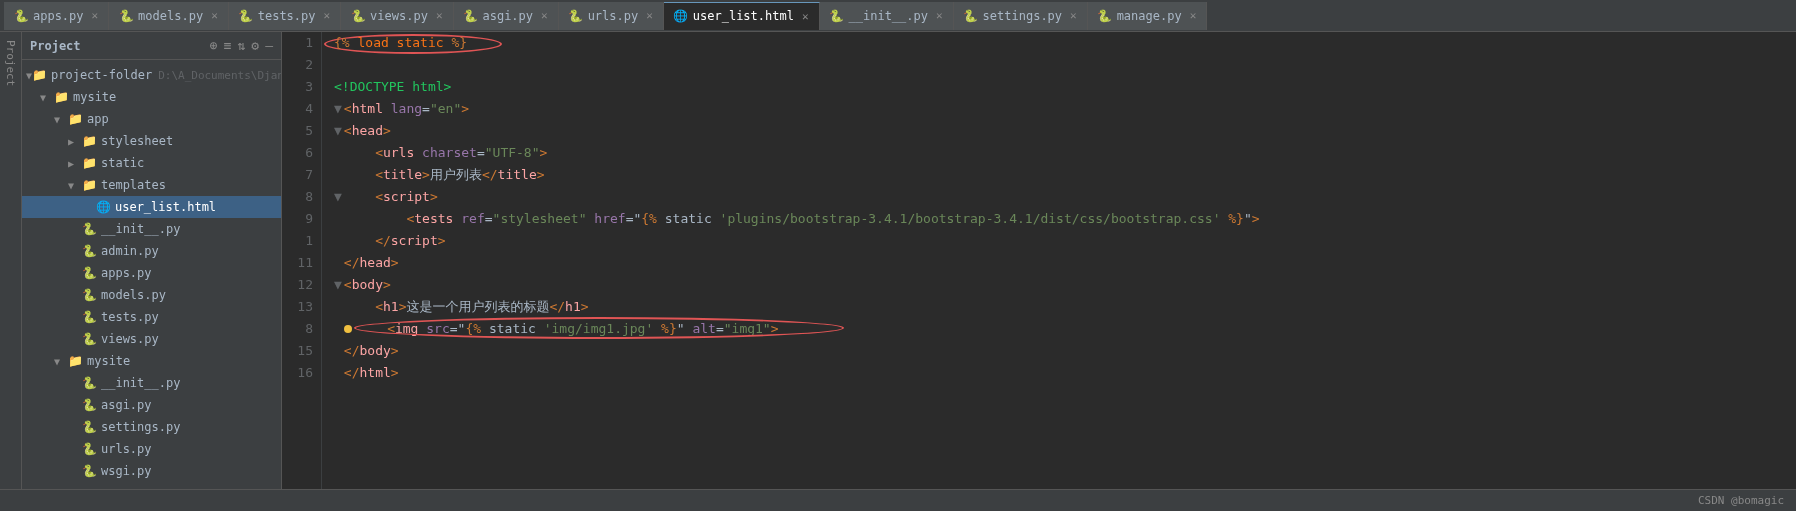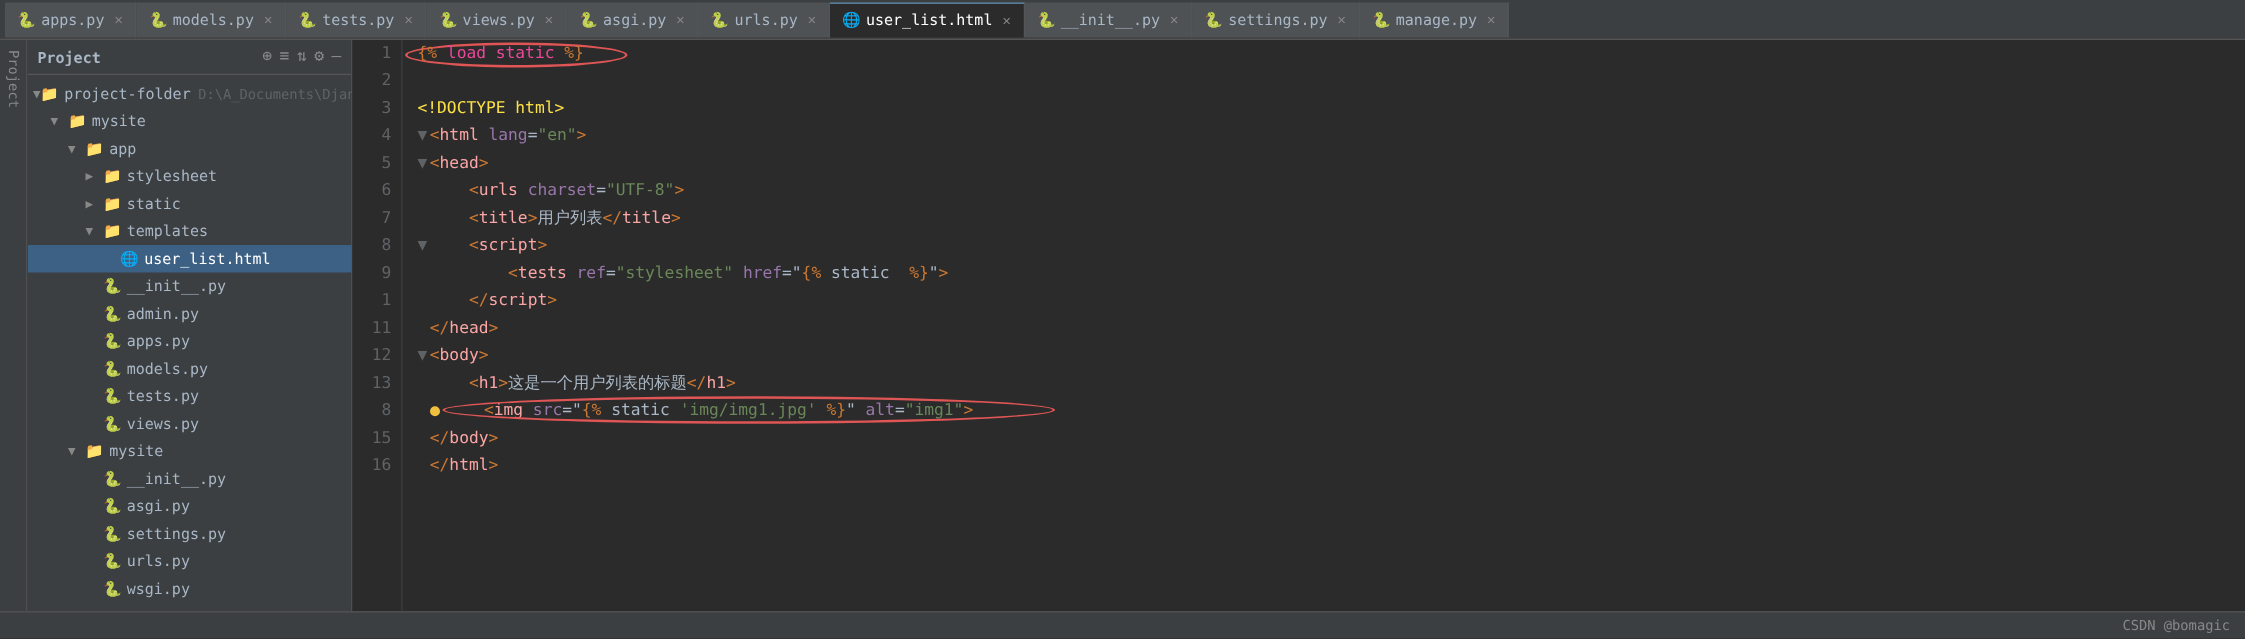--- a/index.html
+++ b/index.html
@@ -162,23 +162,23 @@
       position: relative;
       white-space: pre;
     }
 
     
     .c-tag { color: #fca5a5; }
     .c-attr { color: #9876aa; }
     .c-val { color: #6a8759; }
     .c-bracket { color: #cc7832; }
     .c-tpl { color: #cc7832; }
-    .c-tpl-kw { color: #ec4899; }
+    .c-tpl-kw { color: #f97316; }
     .c-text { color: #a9b7c6; }
-    .c-meta { color: #fde047; }
+    .c-meta { color: #22c55e; }
 
     
     .annotation-oval {
       position: absolute;
       border: 2px solid #e05555;
       border-radius: 50%;
       pointer-events: none;
     }
 
     
@@ -524,20 +524,21 @@
           <span class="c-text"> </span>
           <span class="c-attr">ref</span>
           <span class="c-text">=</span>
           <span class="c-val">"stylesheet"</span>
           <span class="c-text"> </span>
           <span class="c-attr">href</span>
           <span class="c-text">=</span>
           <span class="c-text">"</span>
           <span class="c-tpl">{%</span>
           <span class="c-text"> static </span>
+          <span class="c-val">'plugins/bootstrap-3.4.1/bootstrap-3.4.1/dist/css/bootstrap.css'</span>
           <span class="c-text"> </span>
           <span class="c-tpl">%}</span>
           <span class="c-text">"</span>
           <span class="c-bracket">&gt;</span>
         </div>
 
         <div class="code-line">
           <span style="margin-right:2px;color:transparent;">▼</span>
           <span>&nbsp;&nbsp;&nbsp;&nbsp;</span>
           <span class="c-bracket">&lt;/</span>

